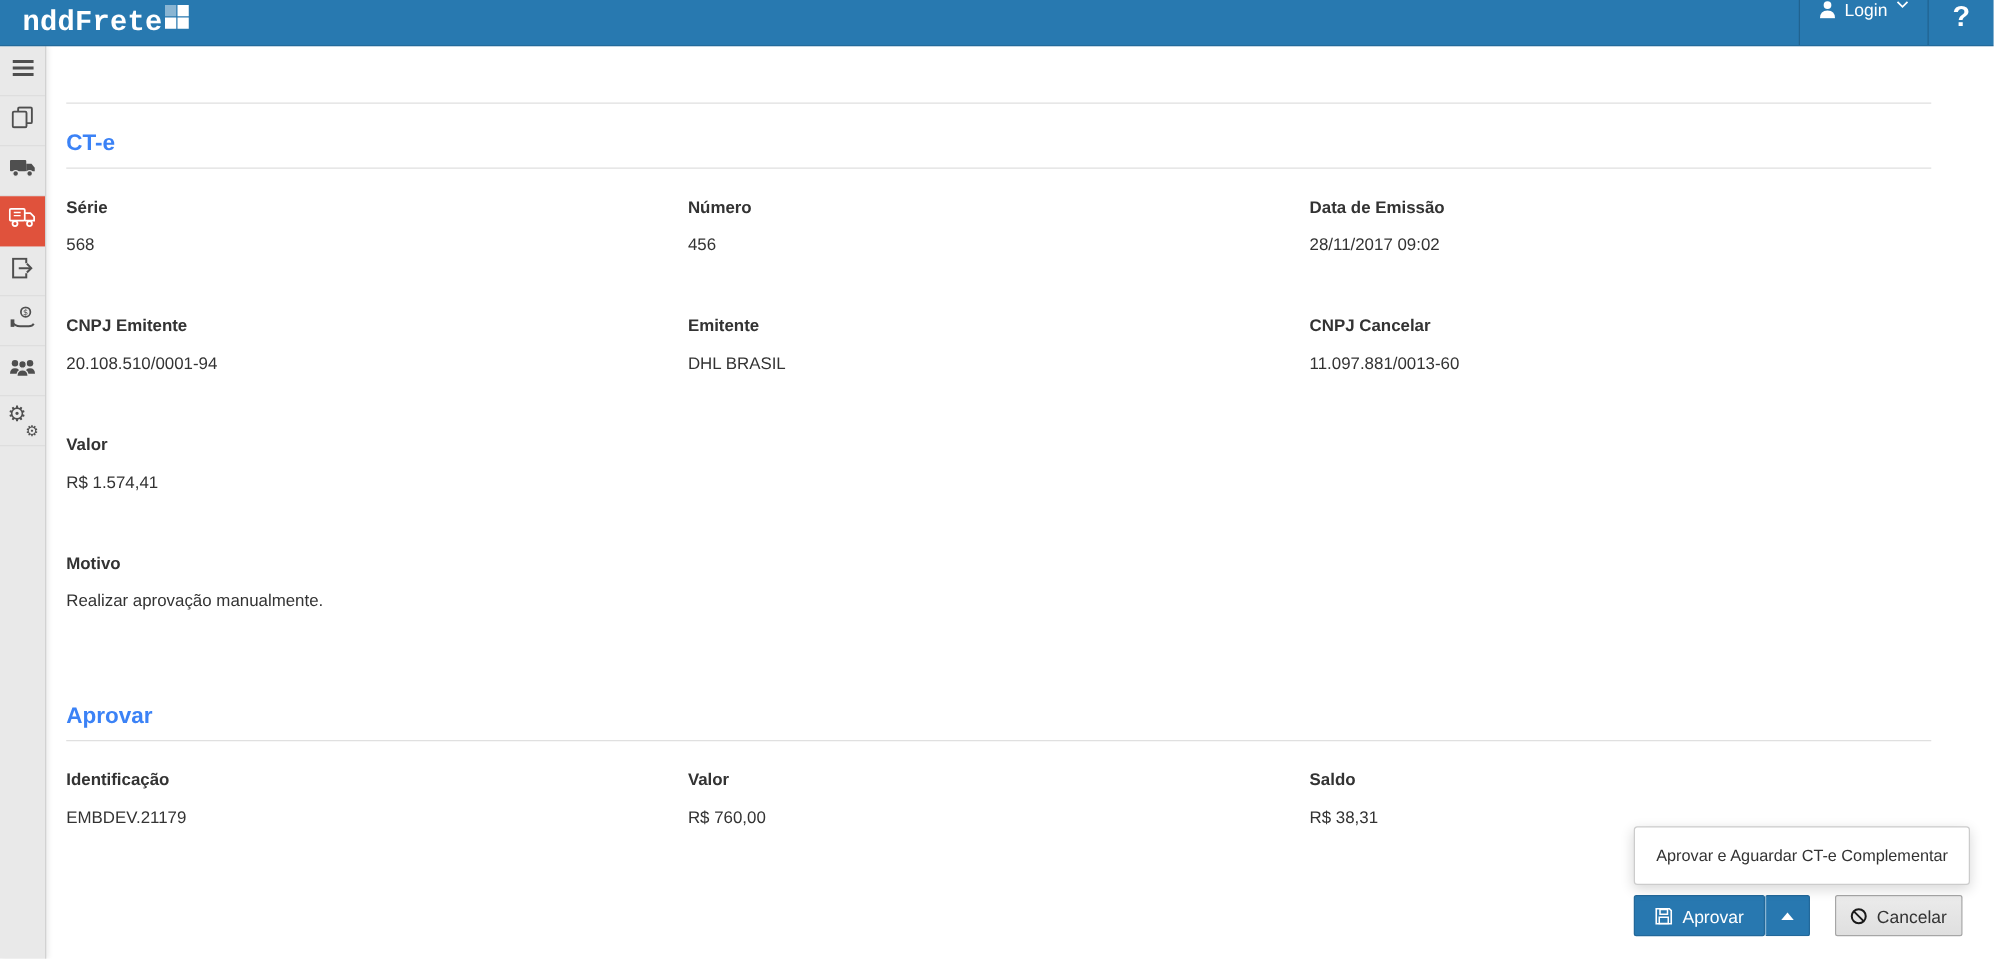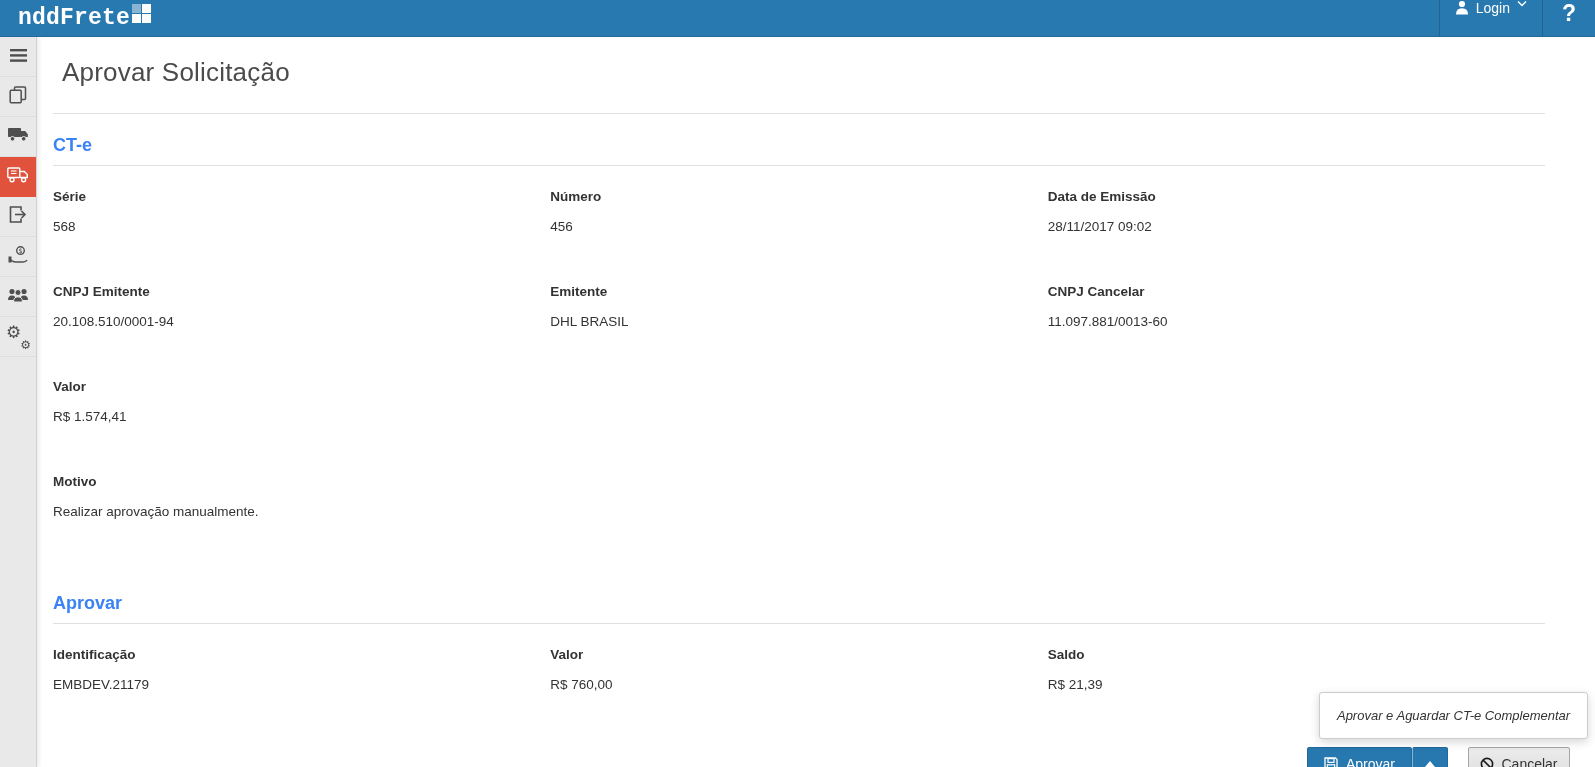--- a/index.html
+++ b/index.html
@@ -56,24 +56,24 @@
 
   .fields-grid { display:grid; grid-template-columns:1fr 1fr 1fr; margin-top:23px; }
   .field { margin-bottom:27px; padding-right:20px; }
   .field-label { font-size:13.5px; font-weight:700; color:#333; margin-bottom:15px; }
   .field-value { font-size:13.5px; color:#333; }
 
   
   .actions-row { display:flex; justify-content:flex-end; margin:28px -25px 0 0; }
   .action-bar { position:relative; display:inline-flex; gap:20px; }
   .dropup-menu {
-    position:absolute; left:12px; bottom:41px;
+    position:absolute; left:0; bottom:41px;
     background:#fff; border:1px solid #ccc; border-radius:3px;
     box-shadow:0 3px 10px rgba(0,0,0,0.16);
-    padding:15px 17px; white-space:nowrap;font-style:italic;
+    padding:15px 17px; white-space:nowrap;
   }
   .dropup-item { font-size:13px; color:#333; cursor:pointer; }
   .btn { display:inline-flex; align-items:center; justify-content:center;
          height:33px; font-size:14px; font-family:inherit; cursor:pointer; border-radius:2px; }
   .btn-group { display:inline-flex; }
   .btn-primary {
     background:var(--primary-button-blue,#2878b0); color:#fff;
     border:1px solid #22689a; padding:0 16px;
   }
   .btn-primary .uicon { margin-right:8px; display:inline-flex; }
@@ -198,21 +198,20 @@
   </div>
   <div class="side-item">
     <span class="gear-wrap">
       <span class="gear-big">⚙</span>
         <span class="gear-small">⚙</span>
     </span>
   </div>
 </div>
 
 <div class="content">
-  <div class="page-title">Aprovar Solicitação</div>
   <div class="title-divider"></div>
 
   <div>
     <div class="section-heading">CT-e</div>
     <div class="section-divider"></div>
 
     <div class="fields-grid">
       <div class="field">
         <div class="field-label">Série</div>
         <div class="field-value">568</div>
@@ -265,21 +264,21 @@
       <div class="field">
         <div class="field-label">Identificação</div>
         <div class="field-value">EMBDEV.21179</div>
       </div>
       <div class="field">
         <div class="field-label">Valor</div>
         <div class="field-value">R$ 760,00</div>
       </div>
       <div class="field">
         <div class="field-label">Saldo</div>
-        <div class="field-value">R$ 21,39</div>
+        <div class="field-value">R$ 38,31</div>
       </div>
     </div>
   </div>
 
   <div class="actions-row">
     <div class="action-bar">
       <div class="dropup-menu">
         <div class="dropup-item">Aprovar e Aguardar CT-e Complementar</div>
       </div>
       <div class="btn-group">

